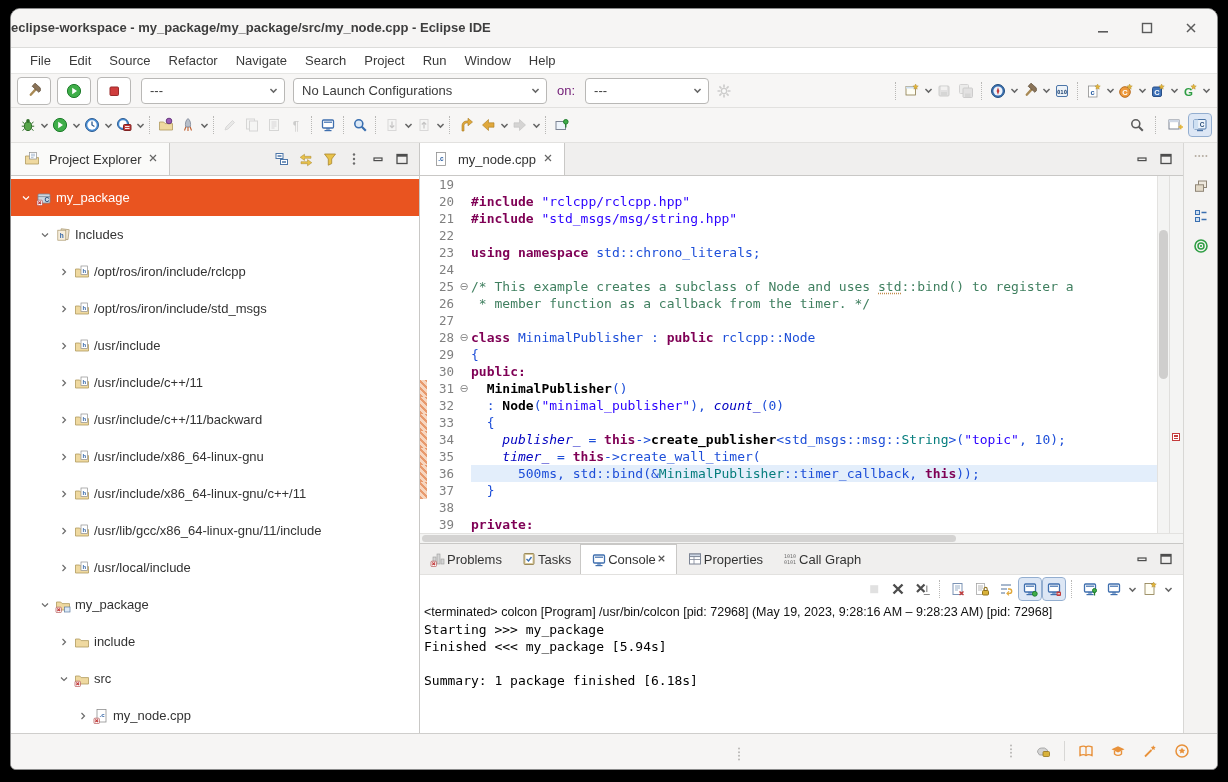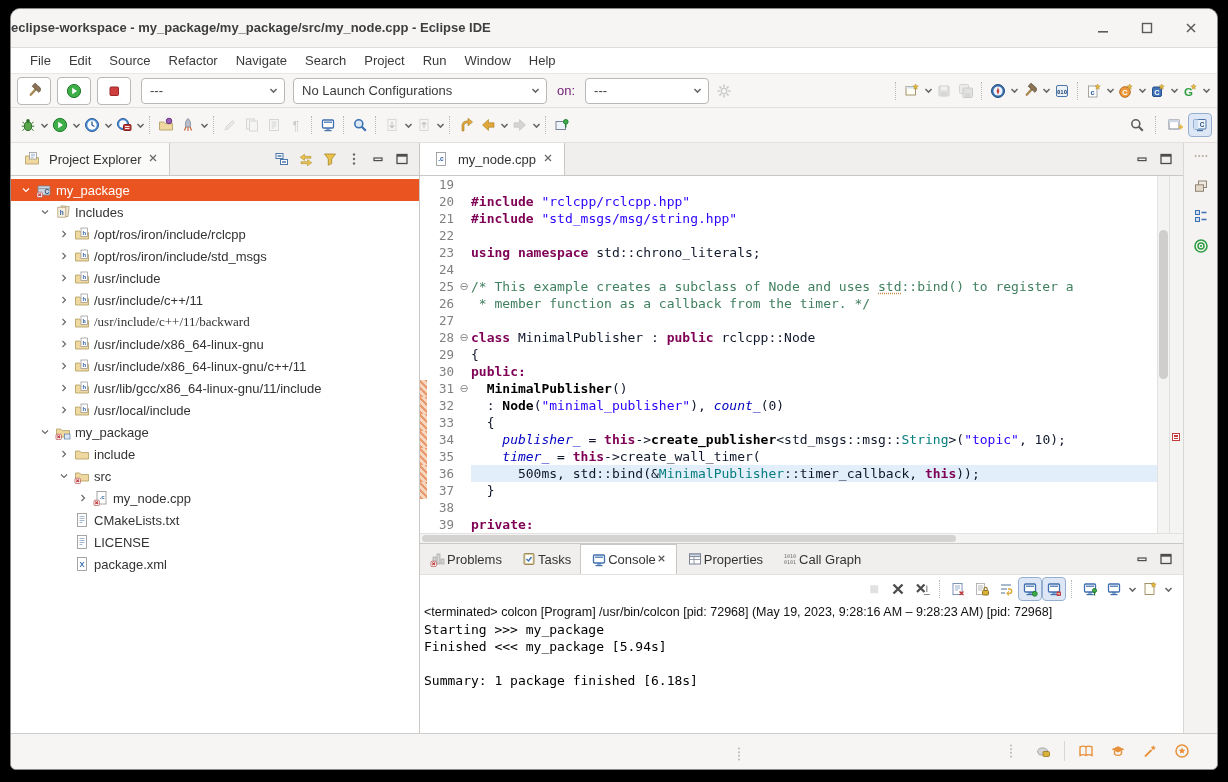--- a/index.html
+++ b/index.html
@@ -37,40 +37,40 @@
          padding:0 6px 0 8px;font-size:13px;color:#3a3a3a;margin:0 4px;flex:0 0 auto;}
   .spacer{flex:1;}
   
   .main{flex:1;display:flex;min-height:0;background:#f1f0ef;}
   .lpanel{flex:0 0 408px;display:flex;flex-direction:column;border-right:1px solid #c9c8c6;min-width:0;}
   .vhead{height:32px;background:#f0efee;display:flex;align-items:stretch;border-bottom:1px solid #c9c8c6;flex:0 0 32px;}
   .vtab{display:flex;align-items:center;gap:6px;background:#fafaf9;border-right:1px solid #c9c8c6;
         padding:0 10px;font-size:13px;color:#333;text-align:center;}
   .vtools{margin-left:auto;display:flex;align-items:center;gap:2px;padding-right:6px;}
   .tree{flex:1;background:#fff;overflow:hidden;padding-top:3px;}
-  .trow{height:22px;display:flex;align-items:center;font-size:13px;color:#333;white-space:nowrap;}
+  .trow{height:37px;display:flex;align-items:center;font-size:13px;color:#333;white-space:nowrap;}
   .trow.sel{background:#E95420;color:#fff;}
   .arr{width:17px;display:inline-flex;justify-content:center;flex:0 0 17px;}
   .trow.sel .arr path{stroke:#fff;}
   .ticon{width:19px;display:inline-flex;justify-content:center;flex:0 0 19px;}
   .tlabel{padding-left:3px;}
   .center{flex:1;display:flex;flex-direction:column;min-width:0;}
   
   .edwrap{flex:0 0 393px;display:flex;flex-direction:column;background:#fff;border-bottom:1px solid #c9c8c6;}
   .edbody{flex:1;display:flex;min-height:0;}
   .codecol{flex:1;overflow:hidden;display:flex;flex-direction:column;}
   .cl{height:17px;display:flex;align-items:stretch;font-family:"DejaVu Sans Mono",monospace;
       font-size:13px;line-height:17px;white-space:pre;}
   .chg{flex:0 0 7px;}
   .chg.on{background:repeating-linear-gradient(45deg,#e89a6e 0 2.5px,#f7d6c0 2.5px 5px);}
   .num{flex:0 0 27px;text-align:right;color:#7f7f7f;font-size:12.5px;padding-right:3px;}
   .fold{flex:0 0 14px;color:#8a8a8a;font-size:11px;text-align:center;font-family:"DejaVu Sans",sans-serif;}
   .codeln{flex:1;min-width:0;}
   .cl.hl .codeln{background:#e3eefb;}
-  .cs-p{color:#0f172a;}
+  .cs-p{color:#1d4ed8;}
   .cs-k{color:#7F0055;font-weight:bold;}
   .cs-s{color:#2A00FF;}
   .cs-c{color:#3F7F5F;}
   .cs-cu{color:#3F7F5F;text-decoration:underline dotted #c08a4a;text-underline-offset:2px;}
   .cs-m{color:#0000C0;font-style:italic;}
   .cs-t{color:#067D7D;}
   .cs-b{color:#000;font-weight:bold;}
   .vscroll{flex:0 0 11px;background:#f4f4f3;border-left:1px solid #e3e2e0;position:relative;}
   .vthumb{position:absolute;left:1px;right:1px;top:15%;height:42%;background:#cfcecd;border-radius:5px;}
   .overview{flex:0 0 13px;background:#f4f4f3;border-left:1px solid #e0dfdd;position:relative;}
@@ -648,21 +648,21 @@
             </span>
             <span class="ticon">
               <svg viewBox="0 0 16 16" width="16" height="16">
                 <path d="M1.5 5 h4.2 l1.5 1.6 h7.3 v6.4 h-13z" fill="#efd9a0" stroke="#b09a5e" stroke-width=".8"></path>
                 <rect x="7" y="2" width="6.5" height="8.5" fill="#fff" stroke="#8f8f8f" stroke-width=".7"></rect>
                 <text x="10.2" y="8.6" font-size="5.8" text-anchor="middle" fill="#2b5fa3" font-weight="bold">h</text>
               </svg>
             </span>
             <span class="tlabel">/usr/include/c++/11</span>
           </div>
-          <div class="trow" style="padding-left: 44px; font-family: Liberation Serif, serif;">
+          <div class="trow" style="padding-left: 44px;">
             <span class="arr">
               <svg viewBox="0 0 10 10" width="10" height="10">
                 <path d="M3.5 2 6.5 5 3.5 8" fill="none" stroke="#6b6b6b" stroke-width="1.2"></path>
               </svg>
             </span>
             <span class="ticon">
               <svg viewBox="0 0 16 16" width="16" height="16">
                 <path d="M1.5 5 h4.2 l1.5 1.6 h7.3 v6.4 h-13z" fill="#efd9a0" stroke="#b09a5e" stroke-width=".8"></path>
                 <rect x="7" y="2" width="6.5" height="8.5" fill="#fff" stroke="#8f8f8f" stroke-width=".7"></rect>
                 <text x="10.2" y="8.6" font-size="5.8" text-anchor="middle" fill="#2b5fa3" font-weight="bold">h</text>

